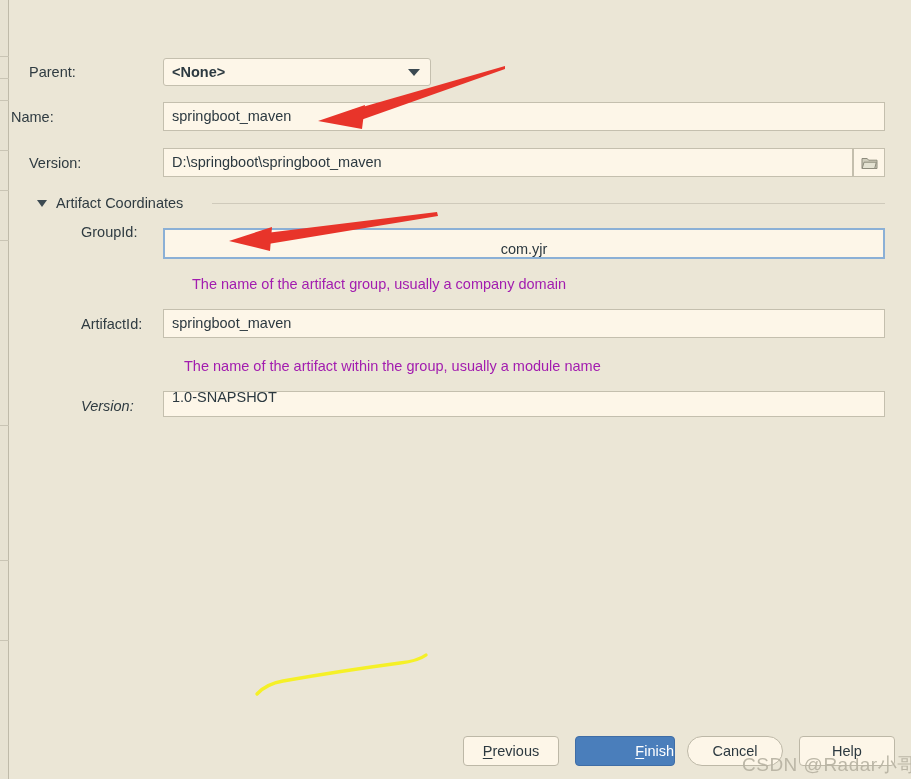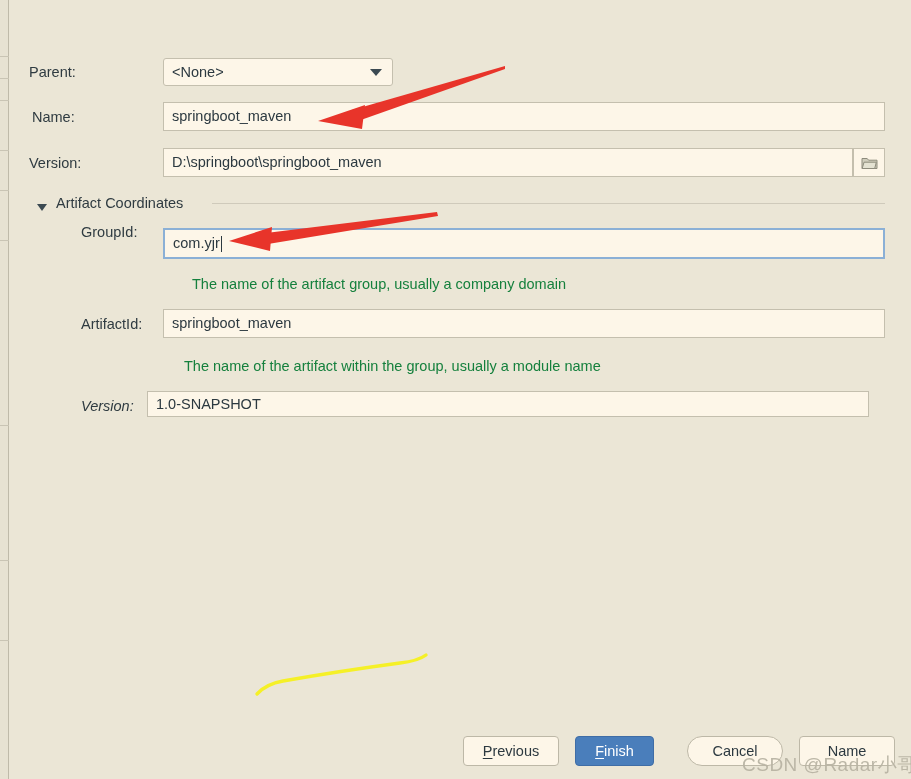--- a/index.html
+++ b/index.html
@@ -123,21 +123,21 @@
     background: #fdf6e8;
     border: 1px solid #c4bfae;
     display: flex; align-items: center; justify-content: center;
     cursor: pointer;
   }
 
   
   .section {
     position: absolute;
     display: flex;
-    align-items: flex-end;
+    align-items: center;
     cursor: pointer;
   }
   .section .tri {
     width: 0; height: 0;
     border-left: 5.5px solid transparent;
     border-right: 5.5px solid transparent;
     border-top: 7px solid #3c4a52;
     margin-right: 9px;
   }
   .section .sec-label {
@@ -147,21 +147,21 @@
   }
   .sec-rule {
     position: absolute;
     height: 1px;
     background: #cfcabb;
   }
 
   .hint {
     position: absolute;
     font-size: 14.5px;
-    color: #15803d;
+    color: #a21caf;
     white-space: nowrap;
   }
 
   
   .btn {
     position: absolute;
     height: 30px;
     background: #fdf6e8;
     border: 1px solid #bdb8a7;
     border-radius: 4px;
@@ -210,26 +210,26 @@
     <div class="tick" style="top:150px"></div>
     <div class="tick" style="top:190px"></div>
     <div class="tick" style="top:240px"></div>
     <div class="tick" style="top:425px"></div>
     <div class="tick" style="top:560px"></div>
     <div class="tick" style="top:640px"></div>
   </div>
 
 
   <div class="row-label" style="left:29px; top:64px;">Parent:</div>
-  <div class="combo" style="left:163px; top:58px; width:230px; height:28px;">
+  <div class="combo" style="left:163px; top:58px; width:268px; height:28px;font-weight:bold;">
     <span>&lt;None&gt;</span>
     <span class="caret"></span>
   </div>
 
-  <div class="row-label" style="left:32px; top:109px;">Name:</div>
+  <div class="row-label" style="left:11px; top:109px;">Name:</div>
   <div class="field" style="left:163px; top:102px; width:722px; height:29px;">
     <span>springboot_maven</span>
   </div>
 
   <div class="row-label" style="left:29px; top:155px;">Version:</div>
   <div class="field" style="left:163px; top:148px; width:690px; height:29px;">
     <span>D:\springboot\springboot_maven</span>
   </div>
   <div class="browse-btn" style="left:853px; top:148px; width:32px; height:29px;">
     <svg width="17" height="14" viewBox="0 0 17 14">
@@ -238,45 +238,45 @@
     </svg>
   </div>
 
   <div class="section" style="left:37px; top:195px;">
     <span class="tri"></span>
     <span class="sec-label">Artifact Coordinates</span>
   </div>
   <div class="sec-rule" style="left:212px; top:203px; width:673px;"></div>
 
   <div class="row-label" style="left:81px; top:224px;">GroupId:</div>
-  <div class="field focused" style="left:163px; top:228px; width:722px; height:31px;">
+  <div class="field focused" style="left:163px; top:228px; width:722px; height:31px;flex-direction:column;">
     <span>com.yjr</span>
       <span class="caretbar"></span>
   </div>
   <div class="hint" style="left:192px; top:276px;">The name of the artifact group, usually a company domain</div>
 
   <div class="row-label" style="left:81px; top:316px;">ArtifactId:</div>
   <div class="field" style="left:163px; top:309px; width:722px; height:29px;">
     <span>springboot_maven</span>
   </div>
   <div class="hint" style="left:184px; top:358px;">The name of the artifact within the group, usually a module name</div>
 
   <div class="row-label" style="left:81px; top:398px;font-style:italic;">Version:</div>
-  <div class="field" style="left:147px; top:391px; width:722px; height:25px;">
+  <div class="field" style="left:163px; top:391px; width:722px; height:25px;align-items:flex-end;">
     <span>1.0-SNAPSHOT</span>
   </div>
 
   <div class="btn" style="left:463px; top:736px; width:96px;">
     <span><u>P</u><span>revious</span></span>
   </div>
-  <div class="btn primary" style="left:575px; top:736px; width:79px;">
+  <div class="btn primary" style="left:575px; top:736px; width:100px;justify-content:flex-end;">
     <span><u>F</u><span>inish</span></span>
   </div>
   <div class="btn" style="left:687px; top:736px; width:96px;border-radius:15px;">Cancel</div>
-  <div class="btn" style="left:799px; top:736px; width:96px;">Name</div>
+  <div class="btn" style="left:799px; top:736px; width:96px;">Help</div>
 
   <div class="watermark">CSDN @Radar小哥</div>
 
   <svg class="anno" viewBox="0 0 911 779">
 
     <g>
       <path d="M505 66 L352 110 L358 121 L505 69 Z" fill="#e8342a"></path>
       <path d="M318 121 L365 105 L362 129 Z" fill="#e8342a"></path>
     </g>
 

